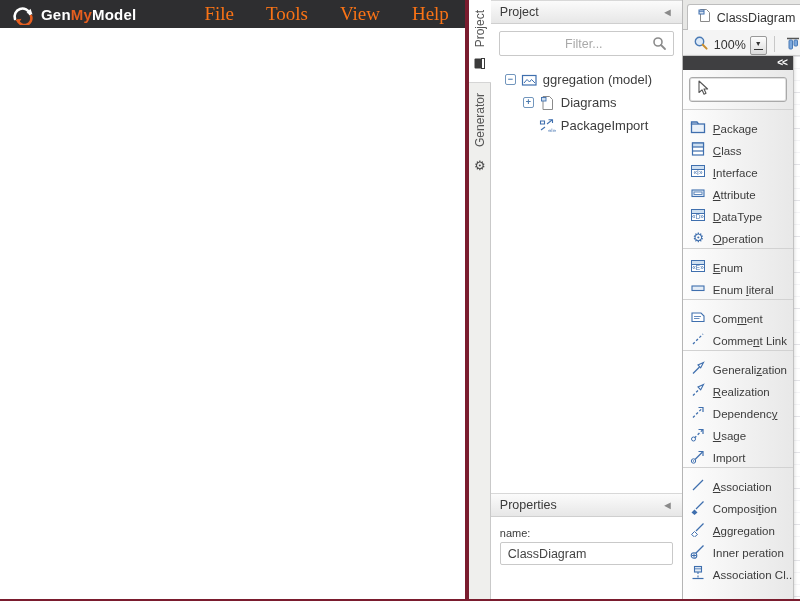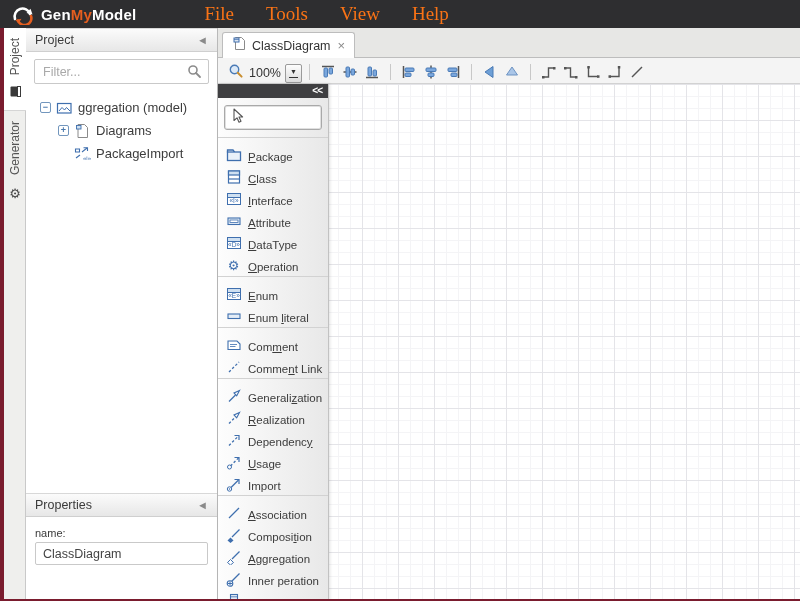--- a/index.html
+++ b/index.html
@@ -1,17 +1,17 @@
 <!DOCTYPE html>
 <html><head>
 <meta charset="utf-8">
 <style>
   * { margin:0; padding:0; box-sizing:border-box; }
   html,body { width:800px; height:601px; overflow:hidden; font-family:"Liberation Sans",sans-serif; background:#fff; }
-  #app { position:relative; width:800px; height:601px; display:flex; flex-direction:column;border-radius:26px; }
+  #app { position:relative; width:800px; height:601px; display:flex; flex-direction:row;border-radius:26px; }
 
   
   .topbar { height:28px; background:#2e2e30; display:flex; align-items:center; flex-shrink:0; color:#fff; }
   .logo { display:flex; align-items:center; margin-left:8px; }
   .logo svg { margin-right:5px; }
   .logo-text { font-size:15px; font-weight:bold; letter-spacing:.2px; color:#fff; }
   .logo-text .my { color:#e55e1f; }
   .menubar { display:flex; margin-left:52px; }
   .menu-item { font-size:19px; color:#f97316; padding:5px 16px; cursor:default;font-family:Liberation Serif, serif; }
 
@@ -29,21 +29,21 @@
 
   
   .left-col { width:192px; background:#fff; border-right:1px solid #b9b9b9; display:flex; flex-direction:column; flex-shrink:0; }
   .panel-header { height:24px; background:linear-gradient(#fbfbfb,#e7e7e7); border-top:1px solid #d8d8d8; border-bottom:1px solid #cfcfcf;
                   display:flex; align-items:center; justify-content:space-between; padding:0 9px; }
   .panel-title { font-size:12.5px; color:#3a3a3a; }
   .pin-arrow { color:#8a8a8a; font-size:11px; line-height:1; cursor:pointer; }
   .filter-wrap { padding:7px 8px 6px 8px; }
   .filter-box { position:relative; }
   .filter-box input { width:100%; height:25px; border:1px solid #c9c9c9; border-radius:2px; padding:0 13px 0 8px; font-size:12.5px; color:#444;
-                      font-family:"Liberation Sans",sans-serif; outline:none; }
+                      font-family:"Liberation Sans",sans-serif; outline:none;text-align:center; }
   .filter-box input::placeholder { color:#a9a9a9; }
   .filter-mag { position:absolute; right:7px; top:5px; }
   .tree { flex:1; padding:6px 0 0 14px; overflow:hidden; }
   .tree-row { display:flex; align-items:center; height:23px; cursor:default; }
   .expander { width:11px; height:11px; border:1px solid #7296bd; border-radius:2px; background:#fff; color:#4a79ad;
               font-size:9px; line-height:9px; text-align:center; margin-right:5px; flex-shrink:0; font-weight:bold; }
   .expander.none { visibility:hidden; }
   .tree-ico { width:17px; height:16px; margin-right:5px; flex-shrink:0; display:flex; align-items:center; justify-content:center; }
   .tree-label { font-size:13px; color:#3d3d3d; white-space:nowrap; }
   .props-body { padding:10px 9px; }

